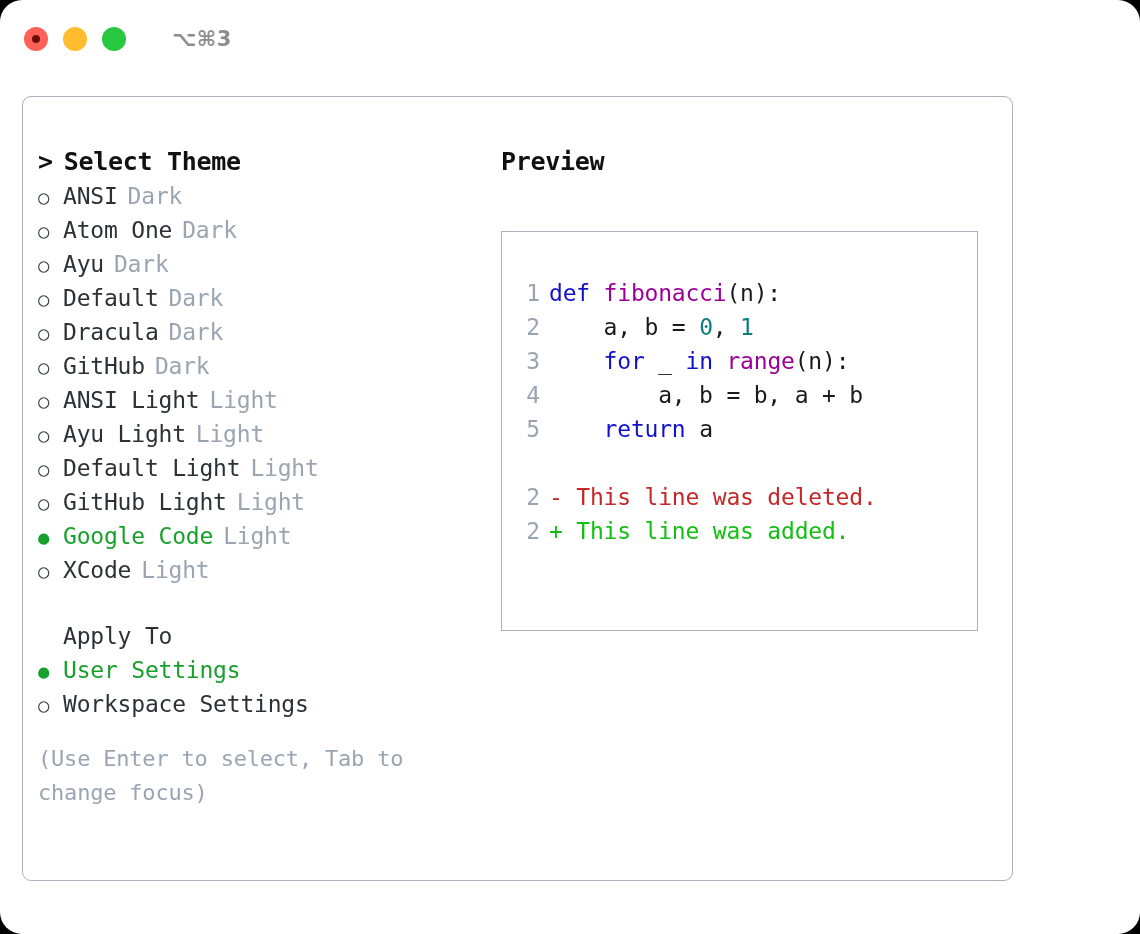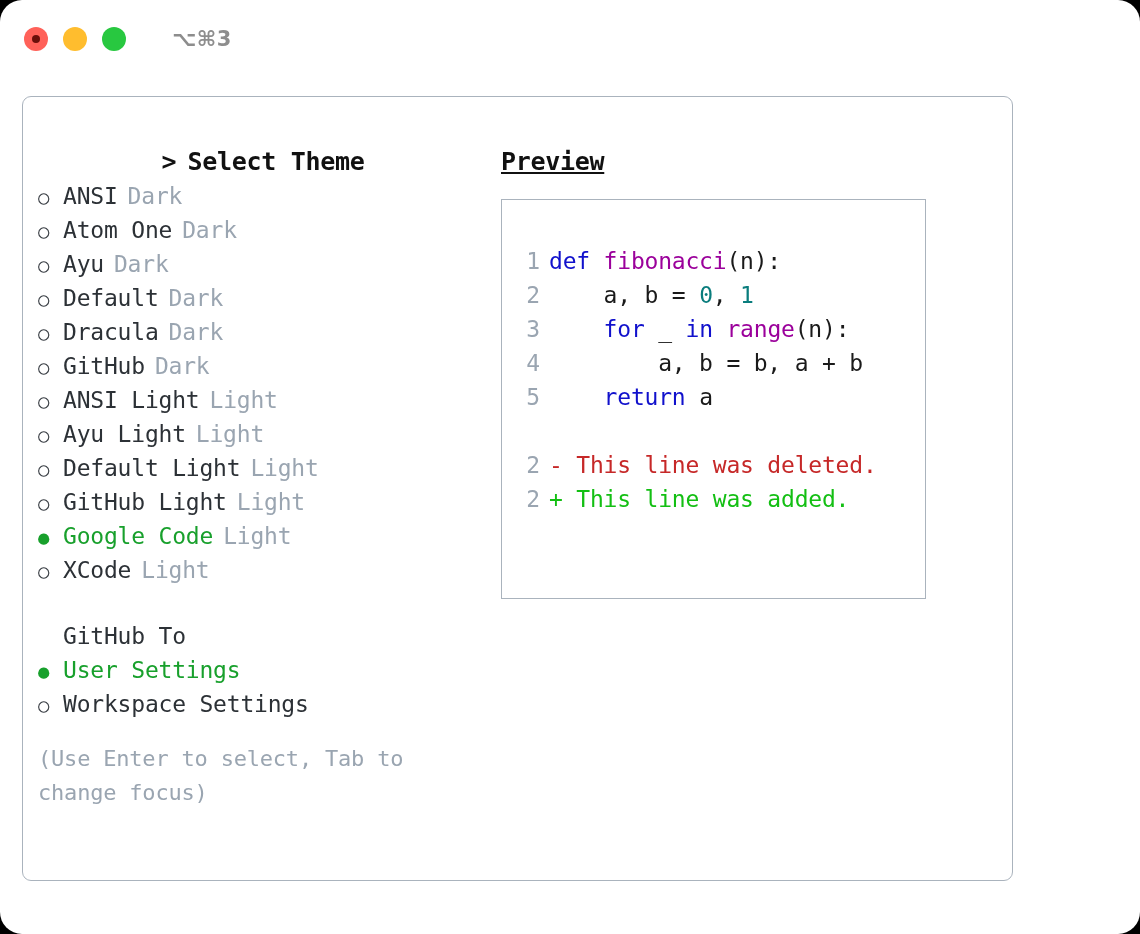--- a/index.html
+++ b/index.html
@@ -88,21 +88,20 @@
   }
 
   .header-row {
     font-size: 25px;
     font-weight: 700;
     color: #111111;
     letter-spacing: -0.3px;
     height: 34px;
     line-height: 34px;
     white-space: nowrap;
-    text-align: center;
   }
   .header-row .caret { margin-right: 11px; }
 
   .opt {
     height: 34px;
     line-height: 34px;
     font-size: 23px;
     color: #3a3f45;
     white-space: nowrap;
     letter-spacing: -0.2px;
@@ -148,25 +147,24 @@
     top: 48px;
     width: 500px;
   }
   .preview-title {
     font-size: 25px;
     font-weight: 700;
     color: #111111;
     height: 34px;
     line-height: 34px;
     letter-spacing: -0.3px;
-    text-decoration: underline;
   }
   .preview-box {
-    margin-top: 20px;
-    width: 425px;
+    margin-top: 52px;
+    width: 477px;
     height: 400px;
     border: 1.6px solid #aab3bd;
     box-sizing: border-box;
     background: #ffffff;
     padding: 44px 0 18px 10px;
   }
   .code-line {
     height: 34px;
     line-height: 34px;
     font-size: 23px;
@@ -221,21 +219,21 @@
           <div class="opt"><span class="bullet">○</span><span class="opt-label">ANSI Light</span><span class="opt-tag">Light</span></div>
           <div class="opt"><span class="bullet">○</span><span class="opt-label">Ayu Light</span><span class="opt-tag">Light</span></div>
           <div class="opt"><span class="bullet">○</span><span class="opt-label">Default Light</span><span class="opt-tag">Light</span></div>
           <div class="opt"><span class="bullet">○</span><span class="opt-label">GitHub Light</span><span class="opt-tag">Light</span></div>
           <div class="opt selected"><span class="bullet">●</span><span class="opt-label">Google Code</span><span class="opt-tag">Light</span></div>
           <div class="opt"><span class="bullet">○</span><span class="opt-label">XCode</span><span class="opt-tag">Light</span></div>
         </div>
 
       <div class="section-gap"></div>
 
-      <div class="apply-title">GitHub To</div>
+      <div class="apply-title">Apply To</div>
 
       <div id="apply-list">
           <div class="opt selected"><span class="bullet">●</span><span class="opt-label">User Settings</span></div>
           <div class="opt"><span class="bullet">○</span><span class="opt-label">Workspace Settings</span></div>
         </div>
 
       <div class="hint">(Use Enter to select, Tab to change focus)</div>
     </div>
 
     <div class="right-col">

